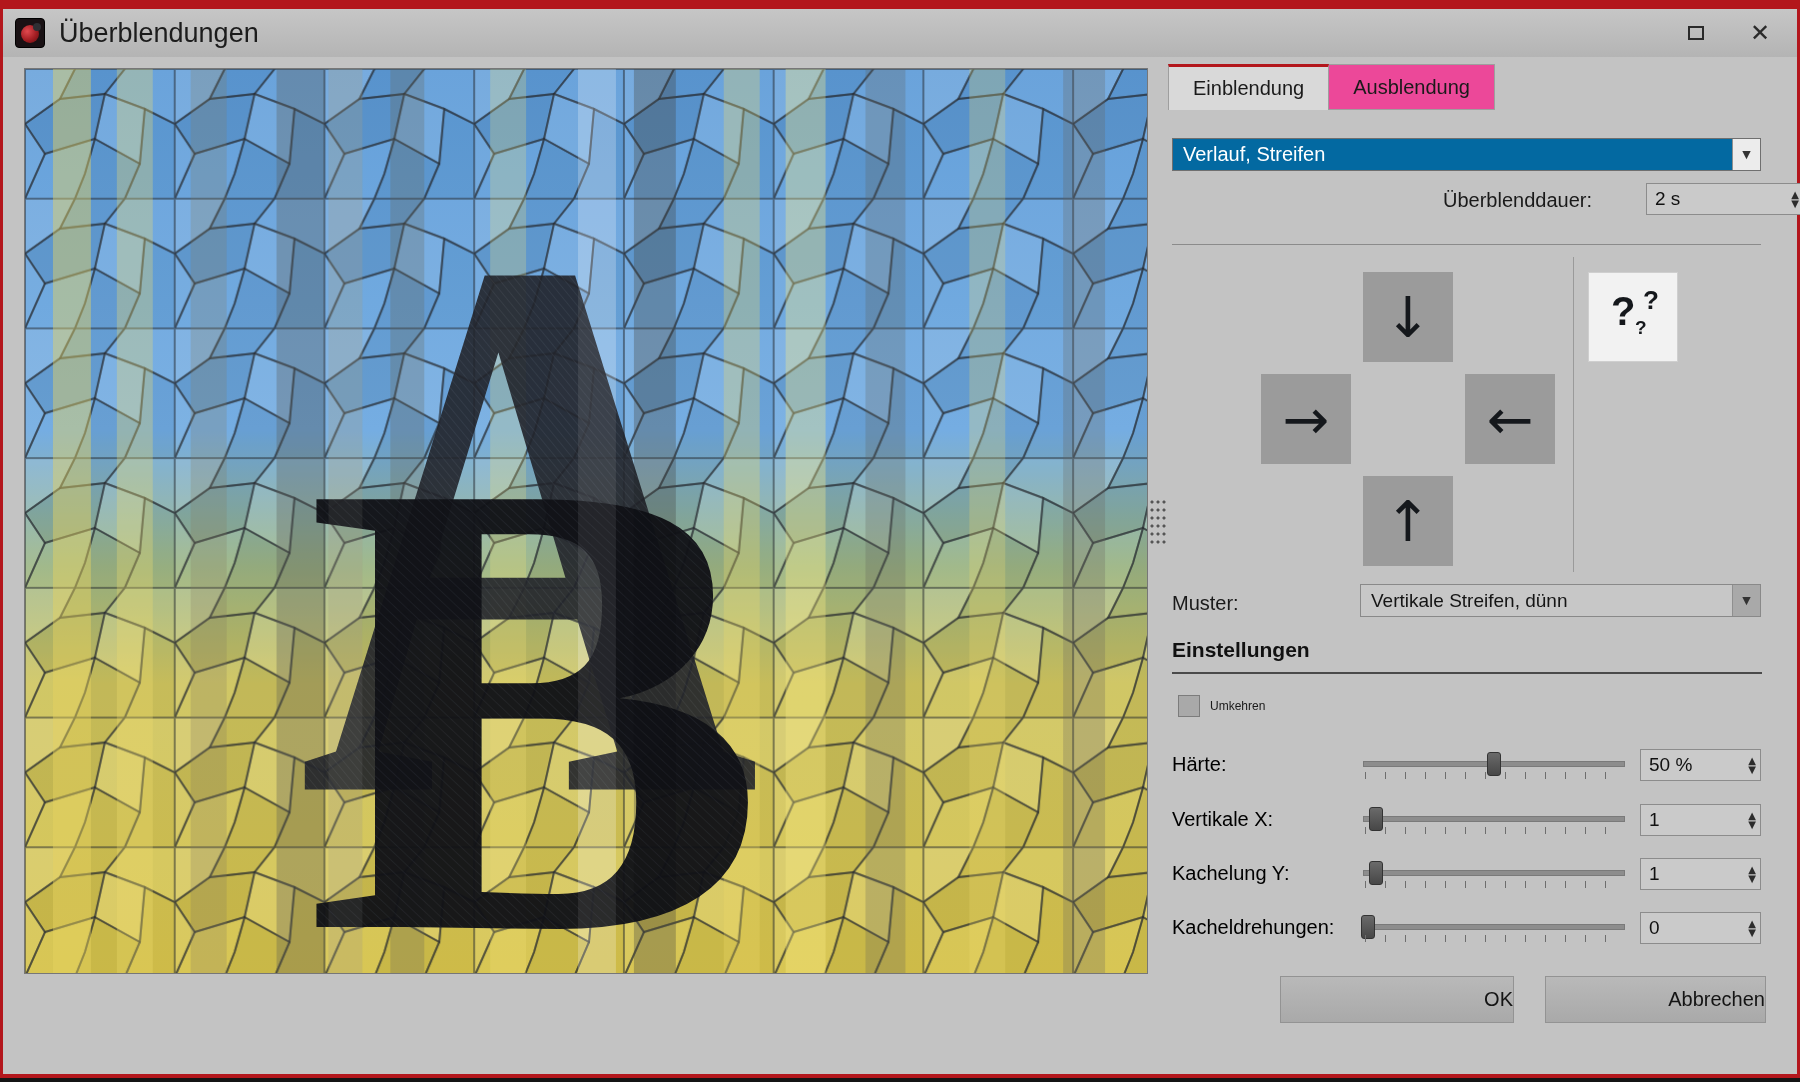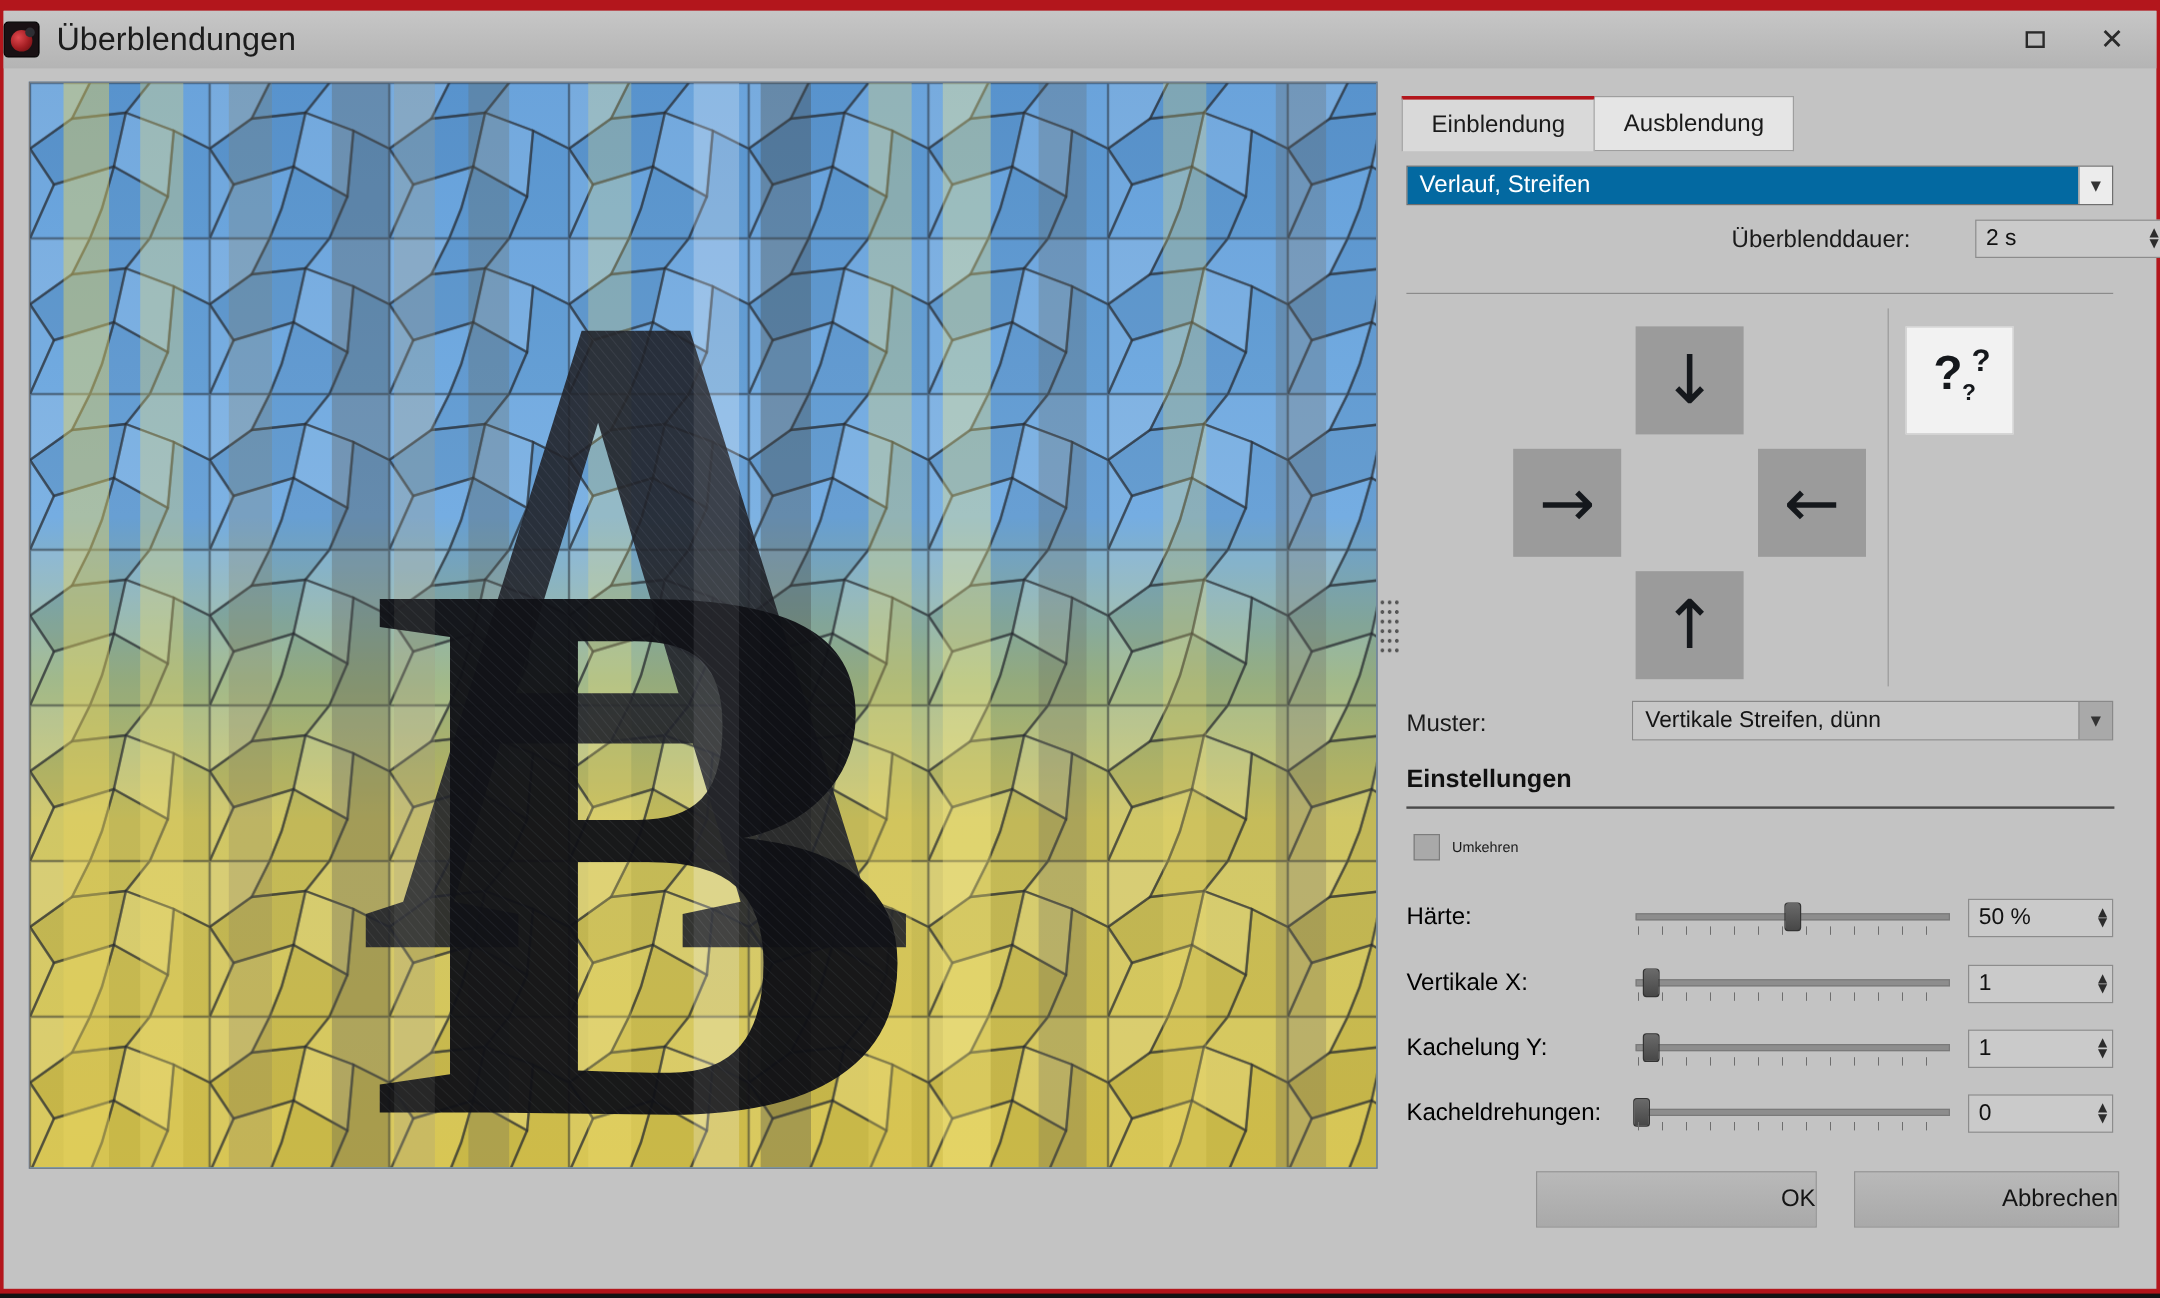--- a/index.html
+++ b/index.html
@@ -17,20 +17,21 @@
     position: absolute; left: 3px; top: 9px;
     width: 1794px; height: 1065px;
     background: #c3c3c3;
   }
 
   
   .titlebar {
     position: absolute; left:0; top:0; width:100%; height:48px;
     background: linear-gradient(#c6c6c6, #b4b4b4);
     display: flex; align-items: center;
+    padding-left: 12px;
   }
   .app-icon {
     width: 30px; height: 30px; border-radius: 4px;
     background: #191114; position: relative; flex: 0 0 auto;
     border: 1px solid #000;
   }
   .app-icon::after {
     content:""; position:absolute; left:5px; top:6px; width:18px; height:18px;
     border-radius:50%;
     background: radial-gradient(circle at 35% 35%, #e0494f 0%, #a21d22 55%, #5c0d10 100%);
@@ -46,27 +47,27 @@
   .close-glyph { font-size:24px; color:#2a2a2a; font-family:"DejaVu Sans", sans-serif; line-height:1; }
 
   
   .preview {
     position:absolute; left:21px; top:59px; width:1124px; height:906px;
     border:1px solid #777; background:#6aa0d8; overflow:hidden;
   }
   .preview svg { display:block; width:100%; height:100%; }
 
   
-  .tabs { position:absolute; left:1165px; top:71px; display:flex; }
+  .tabs { position:absolute; left:1165px; top:55px; display:flex; }
   .tab {
     height:46px; padding:0 24px; display:flex; align-items:center;
     font-size:20px; color:#1a1a1a; border:1px solid #9e9e9e; cursor:default;
   }
   .tab.active { background:#d9d9d9; border-top:3px solid #b3161c; border-bottom:none; }
-  .tab.inactive { background:#e5e5e5; border-left:none; }
+  .tab.inactive { background:#ec4899; border-left:none; }
 
   .dd {
     position:absolute; display:flex; align-items:stretch; border:1px solid #6f6f6f;
   }
   .dd-transition { left:1169px; top:129px; width:589px; height:33px; }
   .dd-transition .dd-text {
     flex:1; background:#0369a1; color:#ffffff; font-size:20px;
     display:flex; align-items:center; padding-left:10px;
   }
   .dd-arrow-btn {

